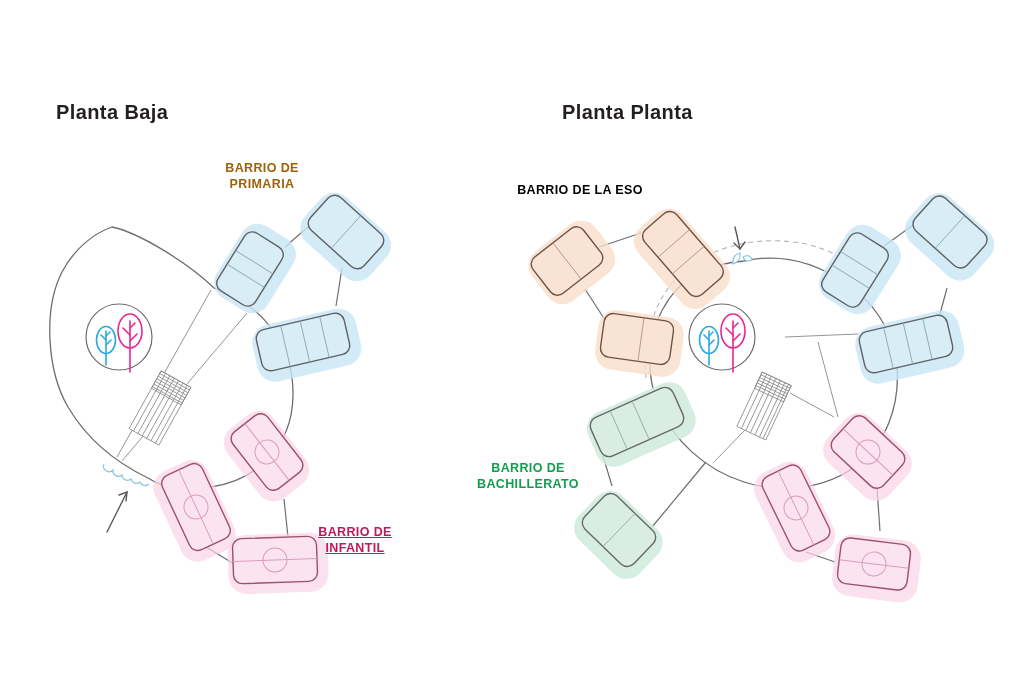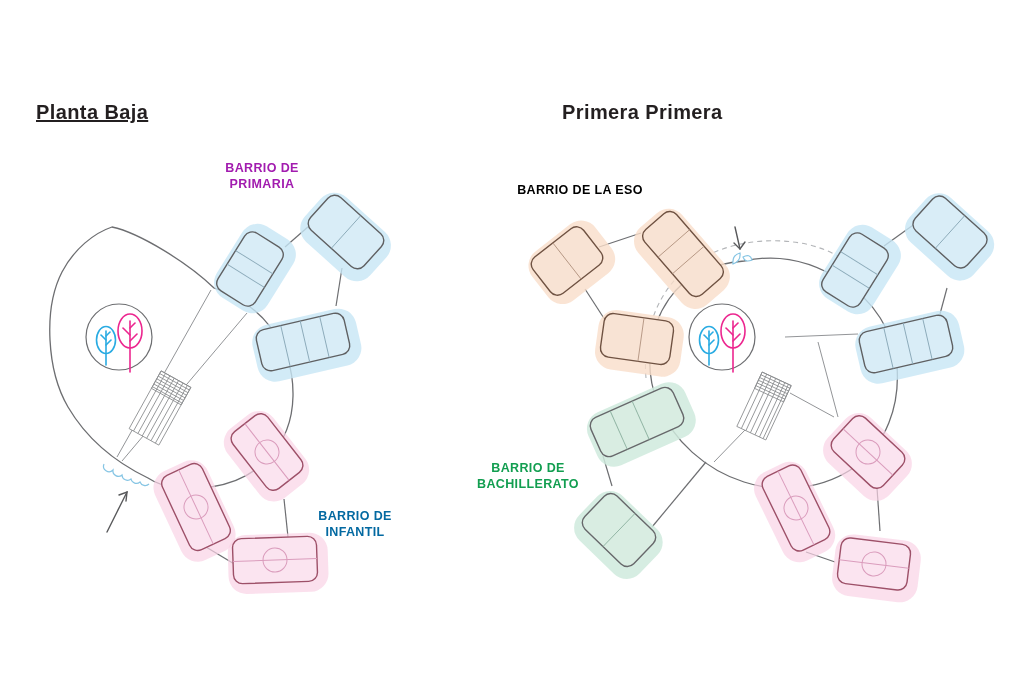--- a/index.html
+++ b/index.html
@@ -10,22 +10,22 @@
   }
   .canvas{position:absolute;left:0;top:0;width:1024px;height:683px;}
   .floor-title{
     position:absolute;font-size:20px;font-weight:700;color:#231f20;
     letter-spacing:.02em;white-space:nowrap;
   }
   .barrio-label{
     position:absolute;font-size:12.5px;font-weight:700;line-height:1.3;
     text-align:center;letter-spacing:.03em;
   }
-  .lbl-primaria{left:201px;top:160px;width:122px;color:#a21caf;}
-  .lbl-infantil{left:294px;top:508px;width:122px;color:#0369a1;}
+  .lbl-primaria{left:201px;top:160px;width:122px;color:#a16207;}
+  .lbl-infantil{left:294px;top:524px;width:122px;color:#be185d;text-decoration:underline;}
   .lbl-eso{left:505px;top:182px;width:150px;color:#000000;white-space:nowrap;}
   .lbl-bachillerato{left:462px;top:460px;width:132px;color:#129e50;}
 
   
   .blob{fill:#ffffff;stroke:#6d6e71;stroke-width:1.3;}
   .iline{stroke:#939598;stroke-width:1;fill:none;}
   .connector{stroke:#6d6e71;stroke-width:1.2;}
   .room-blue{fill:#d9edf7;stroke:#5f6062;stroke-width:1.4;}
   .halo-blue{fill:#c7e6f5;opacity:.8;}
   .div-blue{stroke:#8aa9b8;stroke-width:.9;}
@@ -266,19 +266,19 @@
 
     <path class="scallop" d="M 733,264 Q 732,255 740,253 Q 741,261 733,264 Z"></path>
     <path class="scallop" d="M 743,257 Q 750,253 752,260 Q 745,263 743,257 Z"></path>
     <g class="arrow">
       <line x1="735" y1="227" x2="740" y2="249"></line>
       <polyline points="734,243 740,249 745,242" fill="none"></polyline>
     </g>
   </g>
 </svg>
 
-<div class="floor-title" style="left:36px;top:101px;text-decoration:underline;">Planta Baja</div>
-<div class="floor-title" style="left:562px;top:101px;">Primera Primera</div>
+<div class="floor-title" style="left:56px;top:101px;">Planta Baja</div>
+<div class="floor-title" style="left:562px;top:101px;">Planta Planta</div>
 
 <div class="barrio-label lbl-primaria">BARRIO DE PRIMARIA</div>
 <div class="barrio-label lbl-infantil">BARRIO DE INFANTIL</div>
 <div class="barrio-label lbl-eso">BARRIO DE LA ESO</div>
 <div class="barrio-label lbl-bachillerato">BARRIO DE BACHILLERATO</div>
 
 </body></html>

